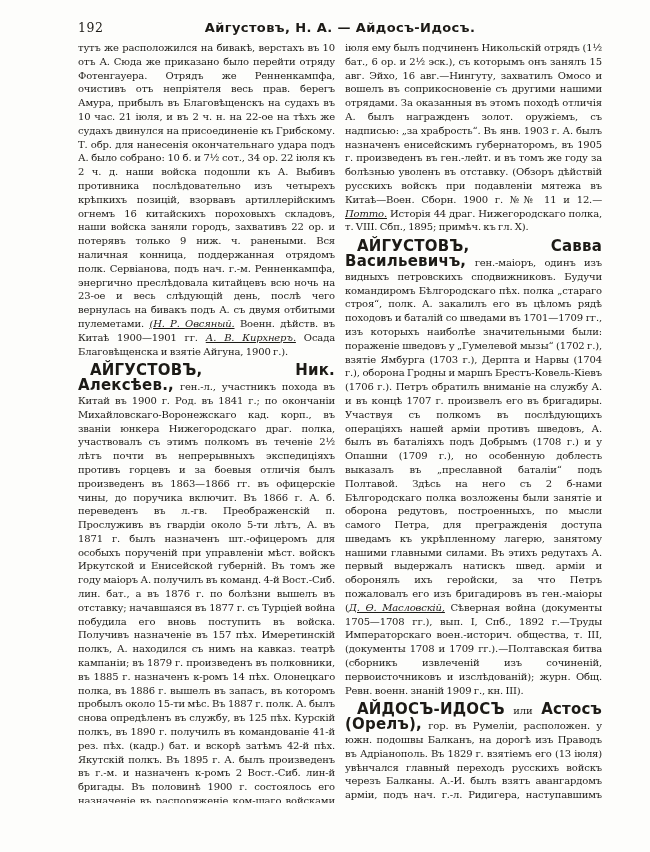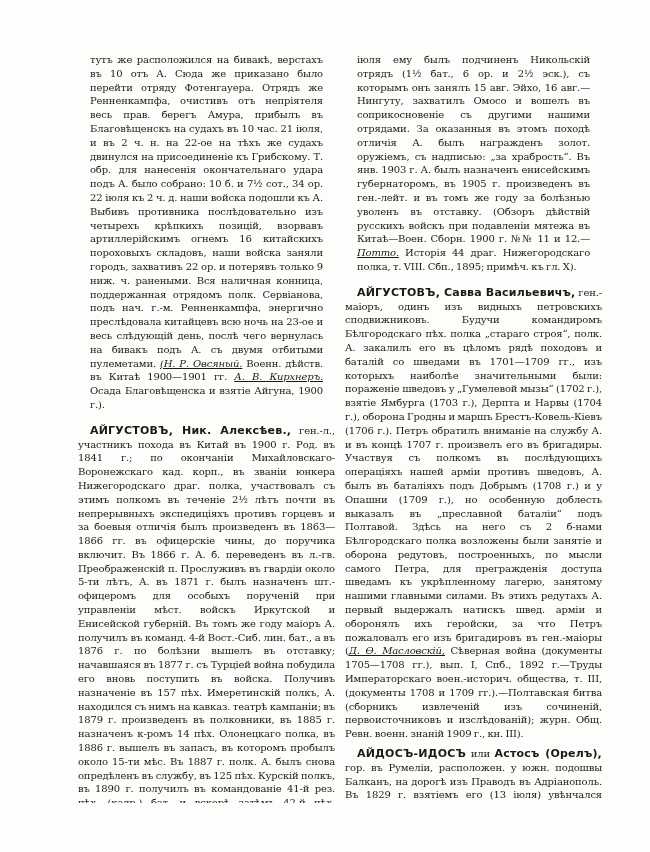--- a/index.html
+++ b/index.html
@@ -30,33 +30,38 @@
   .columns {
     position:absolute; top:41px; left:78px; width:524px;
     display:flex; gap:10px;
   }
   .col {
     width:257px; height:762px; overflow:hidden;
     text-align:justify;
     font-size:10px; line-height:13.8px;
     letter-spacing:-0.15px; word-spacing:-0.6px;
   }
-  p.para { margin:12px; padding:0; }
+  p.para { margin:0; padding:0; }
   p.entry { margin:6px 0 0 0; text-indent:12px; }
   .seg-b {
     font-family:"DejaVu Sans", sans-serif;
-    font-weight:bold; font-size:11px; letter-spacing:0.2px;
+    font-weight:bold; font-size:15px; letter-spacing:0.2px;
   }
   .seg-i { font-style:italic;text-decoration:underline; }
 </style>
 </head>
 <body>
 
 <div class="page">
 
+  <div class="header-row">
+    <div class="page-num">192</div>
+    <div class="running-title">Айгустовъ, Н. А. — Айдосъ-Идосъ.</div>
+    <div class="header-spacer"></div>
+  </div>
 
   <div class="columns">
 
     <div class="col">
       <p class="para"><span>тутъ же расположился на бивакѣ, верстахъ въ 10 отъ А. Сюда же приказано было перейти отряду Фотенгауера. Отрядъ же Ренненкампфа, очистивъ отъ непріятеля весь прав. берегъ Амура, прибылъ въ Благовѣщенскъ на судахъ въ 10 час. 21 іюля, и въ 2 ч. н. на 22-ое на тѣхъ же судахъ двинулся на присоединеніе къ Грибскому. Т. обр. для нанесенія окончательнаго удара подъ А. было собрано: 10 б. и 7½ сот., 34 ор. 22 іюля къ 2 ч. д. наши войска подошли къ А. Выбивъ противника послѣдовательно изъ четырехъ крѣпкихъ позицій, взорвавъ артиллерійскимъ огнемъ 16 китайскихъ пороховыхъ складовъ, наши войска заняли городъ, захвативъ 22 ор. и потерявъ только 9 ниж. ч. ранеными. Вся наличная конница, поддержанная отрядомъ полк. Сервіанова, подъ нач. г.-м. Ренненкампфа, энергично преслѣдовала китайцевъ всю ночь на 23-ое и весь слѣдующій день, послѣ чего вернулась на бивакъ подъ А. съ двумя отбитыми пулеметами. </span><span class="seg-i">(Н. Р. Овсяный.</span><span> Военн. дѣйств. въ Китаѣ 1900—1901 гг. </span><span class="seg-i">А. В. Кирхнеръ.</span><span> Осада Благовѣщенска и взятіе Айгуна, 1900 г.).</span></p>
       <p class="para entry"><span class="seg-b">АЙГУСТОВЪ, Ник. Алексѣев.,</span><span> ген.-л., участникъ похода въ Китай въ 1900 г. Род. въ 1841 г.; по окончаніи Михайловскаго-Воронежскаго кад. корп., въ званіи юнкера Нижегородскаго драг. полка, участвовалъ съ этимъ полкомъ въ теченіе 2½ лѣтъ почти въ непрерывныхъ экспедиціяхъ противъ горцевъ и за боевыя отличія былъ произведенъ въ 1863—1866 гг. въ офицерскіе чины, до поручика включит. Въ 1866 г. А. б. переведенъ въ л.-гв. Преображенскій п. Прослуживъ въ гвардіи около 5-ти лѣтъ, А. въ 1871 г. былъ назначенъ шт.-офицеромъ для особыхъ порученій при управленіи мѣст. войскъ Иркутской и Енисейской губерній. Въ томъ же году маіоръ А. получилъ въ команд. 4-й Вост.-Сиб. лин. бат., а въ 1876 г. по болѣзни вышелъ въ отставку; начавшаяся въ 1877 г. съ Турціей война побудила его вновь поступить въ войска. Получивъ назначеніе въ 157 пѣх. Имеретинскій полкъ, А. находился съ нимъ на кавказ. театрѣ кампаніи; въ 1879 г. произведенъ въ полковники, въ 1885 г. назначенъ к-ромъ 14 пѣх. Олонецкаго полка, въ 1886 г. вышелъ въ запасъ, въ которомъ пробылъ около 15-ти мѣс. Въ 1887 г. полк. А. былъ снова опредѣленъ въ службу, въ 125 пѣх. Курскій полкъ, въ 1890 г. получилъ въ командованіе 41-й рез. пѣх. (кадр.) бат. и вскорѣ затѣмъ 42-й пѣх. Якутскій полкъ. Въ 1895 г. А. былъ произведенъ въ г.-м. и назначенъ к-ромъ 2 Вост.-Сиб. лин-й бригады. Въ половинѣ 1900 г. состоялось его назначеніе въ распоряженіе ком-щаго войсками Приамурскаго воен. округа. Вспыхнувшее въ этомъ году возстаніе боксеровъ въ Китаѣ вызвало командированіе туда нашихъ отрядовъ. А. пришлось командовать т. н. Новокіевскимъ отрядомъ. Отряду была поставлена задача: дѣйствовать противъ значительныхъ китайскихъ скопищъ у крѣп. Хунчунъ и с. Савеловки, чтобы обезопасить узкую полосу нашихъ владѣній между Китайской границей и моремъ и предотвратить возможность нападенія китайцевъ на Посьетъ и Новокіевское. Имѣя 6 бат., 12 оруд., 2 сотни и ½ роты саперъ, А. повелъ свой отрядъ къ Хунчуну и, начавъ рано утромъ 17 іюля атаку крѣпости, взялъ ее къ 8 час. веч., послѣ упорнаго сопротивленія китайцевъ. Въ концѣ</span></p>
     </div>
 
     <div class="col">
       <p class="para"><span>іюля ему былъ подчиненъ Никольскій отрядъ (1½ бат., 6 ор. и 2½ эск.), съ которымъ онъ занялъ 15 авг. Эйхо, 16 авг.—Нингуту, захватилъ Омосо и вошелъ въ соприкосновеніе съ другими нашими отрядами. За оказанныя въ этомъ походѣ отличія А. былъ награжденъ золот. оружіемъ, съ надписью: „за храбрость“. Въ янв. 1903 г. А. былъ назначенъ енисейскимъ губернаторомъ, въ 1905 г. произведенъ въ ген.-лейт. и въ томъ же году за болѣзнью уволенъ въ отставку. (Обзоръ дѣйствій русскихъ войскъ при подавленіи мятежа въ Китаѣ—Воен. Сборн. 1900 г. №№ 11 и 12.—</span><span class="seg-i">Потто.</span><span> Исторія 44 драг. Нижегородскаго полка, т. VIII. Сбп., 1895; примѣч. къ гл. X).</span></p>

